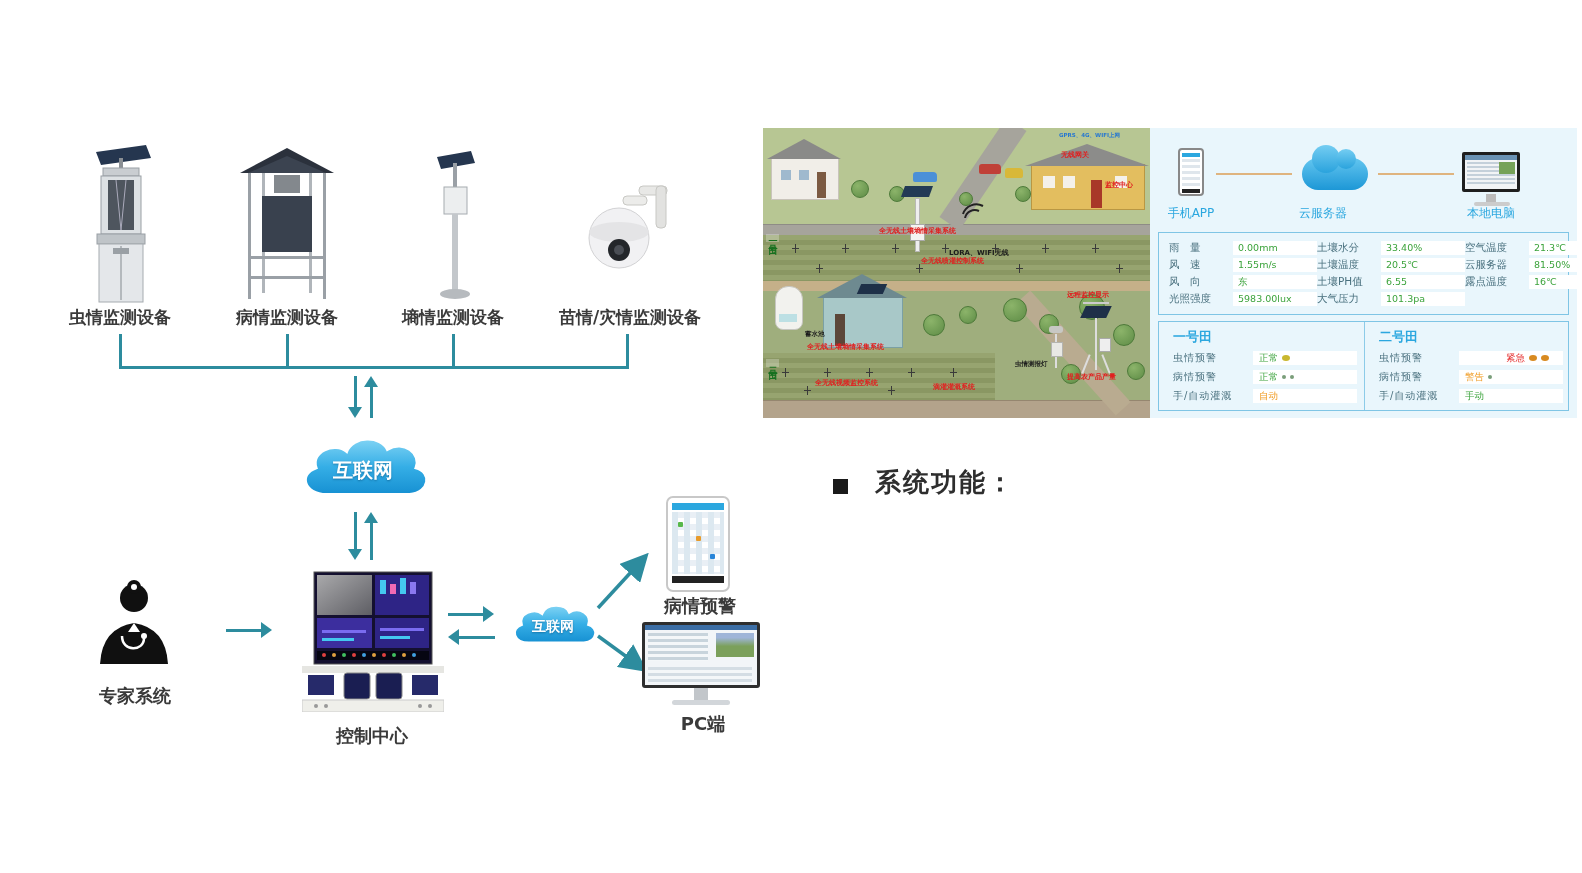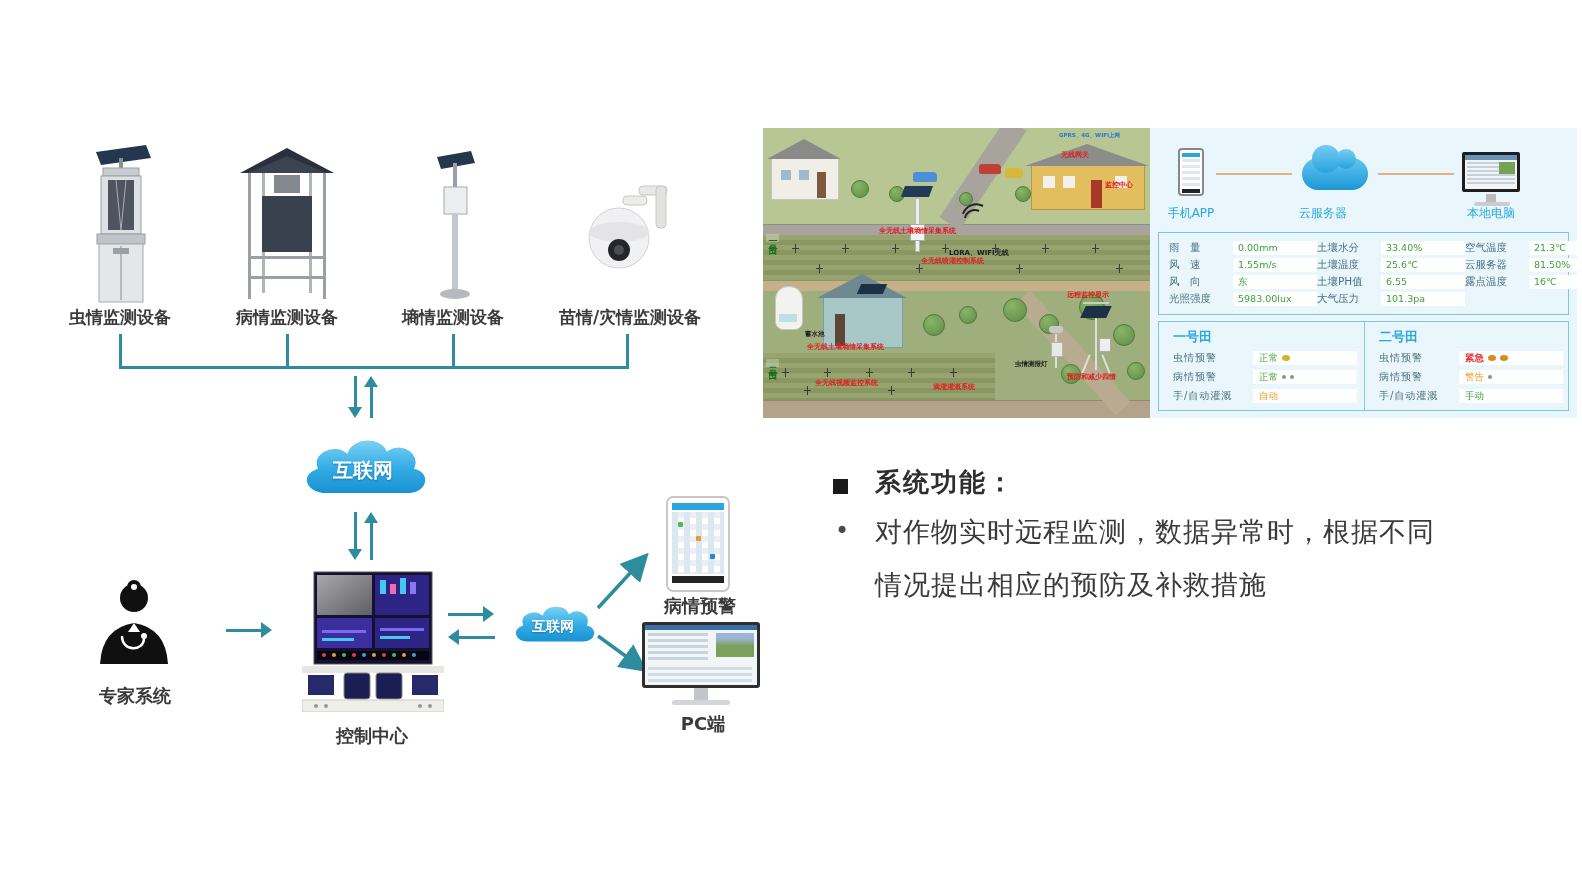--- a/index.html
+++ b/index.html
@@ -90,21 +90,21 @@
   .sval{flex:0 0 auto;width:84px;height:14px;background:#fff;font-size:9.5px;color:#3ba33b;
         padding:1px 5px;line-height:12px;white-space:nowrap;overflow:hidden;}
   .fbox{position:absolute;left:8px;top:193px;width:411px;height:90px;border:1px solid #7fc5e5;}
   .fld{position:absolute;top:0;height:100%;width:205px;padding:6px 0 0 14px;}
   .fld2{left:205px;border-left:1px solid #8ccbe8;}
   .fname{font-size:13px;font-weight:bold;color:#2ba7df;}
   .frow{display:flex;align-items:center;margin-top:5px;}
   .flab{width:80px;font-size:10px;color:#49707e;letter-spacing:1px;white-space:nowrap;}
   .fstrip{width:104px;height:14px;background:#fff;display:flex;align-items:center;gap:4px;
           padding:1px 6px;font-size:9.5px;line-height:12px;}
-  .v-ok{color:#3ba33b;} .v-danger{color:#e53030;font-weight:bold;} .v-warn{color:#f09a20;}
+  .v-ok{color:#3ba33b;} .v-danger{color:#e53030;font-weight:normal;margin-left:41px;} .v-warn{color:#f09a20;}
   .dot{display:inline-block;border-radius:50%;}
   .bug1{width:8px;height:6px;background:#c9b72f;border-radius:50%;}
   .bug2{width:8px;height:6px;background:#d88a20;border-radius:50%;}
   .spore{width:4px;height:4px;background:#7a9e7a;}
   
   .func-square{position:absolute;left:833px;top:479px;width:15px;height:15px;background:#1a1a1a;}
   .func-head{position:absolute;left:875px;top:465px;font-size:26px;font-weight:bold;color:#2e2e2e;letter-spacing:2px;}
   .func-list{position:absolute;left:875px;top:505px;width:574px;font-size:27px;color:#3a3a3a;
              line-height:53px;letter-spacing:1px;}
   .func-item{position:relative;margin:0;}
@@ -393,21 +393,21 @@
     <div class="blab" style="left:186px;top:120px;font-size:7px">LORA、WIFI无线</div>
     <div class="rlab" style="left:158px;top:128px">全无线喷灌控制系统</div>
     <div class="rlab" style="left:304px;top:162px">远程监控显示</div>
     <div class="glab" style="left:3px;top:106px">一号田</div>
     <div class="glab" style="left:3px;top:231px">二号田</div>
     <div class="blab" style="left:42px;top:202px">蓄水池</div>
     <div class="rlab" style="left:44px;top:214px">全无线土壤墒情采集系统</div>
     <div class="rlab" style="left:52px;top:250px">全无线视频监控系统</div>
     <div class="rlab" style="left:170px;top:254px">滴灌灌溉系统</div>
     <div class="blab" style="left:252px;top:232px">虫情测报灯</div>
-    <div class="rlab" style="left:304px;top:244px">预防和减少四情</div>
+    <div class="rlab" style="left:304px;top:244px">提高农产品产量</div>
   </div>
 
   <div class="panel">
     <div class="ph-s">
       <div class="tb"></div>
       <div class="rows"></div>
       <div class="ft"></div>
     </div>
     <div class="hline" style="left:66px;width:76px"></div>
     <div class="cloud-css"></div>
@@ -435,21 +435,21 @@
       <div class="scell">
           <span class="slab">空气温度</span>
           <span class="sval">21.3℃</span>
         </div>
       <div class="scell">
           <span class="slab">风　速</span>
           <span class="sval">1.55m/s</span>
         </div>
       <div class="scell">
           <span class="slab">土壤温度</span>
-          <span class="sval">25.6℃</span>
+          <span class="sval">20.5℃</span>
         </div>
       <div class="scell">
           <span class="slab">云服务器</span>
           <span class="sval">81.50%</span>
         </div>
       <div class="scell">
           <span class="slab">风　向</span>
           <span class="sval">东</span>
         </div>
       <div class="scell">
@@ -519,16 +519,15 @@
             <span class="v-ok">手动</span>
           </span>
         </div>
       </div>
     </div>
   </div>
 
   <div class="func-square"></div>
   <div class="func-head">系统功能：</div>
   <div class="func-list">
-    <p class="func-item">对作物实时远程监测，数据异常时，根据不同情况提出相应的预防及补救措施</p>
   </div>
 
 </div>
 
 </body></html>

